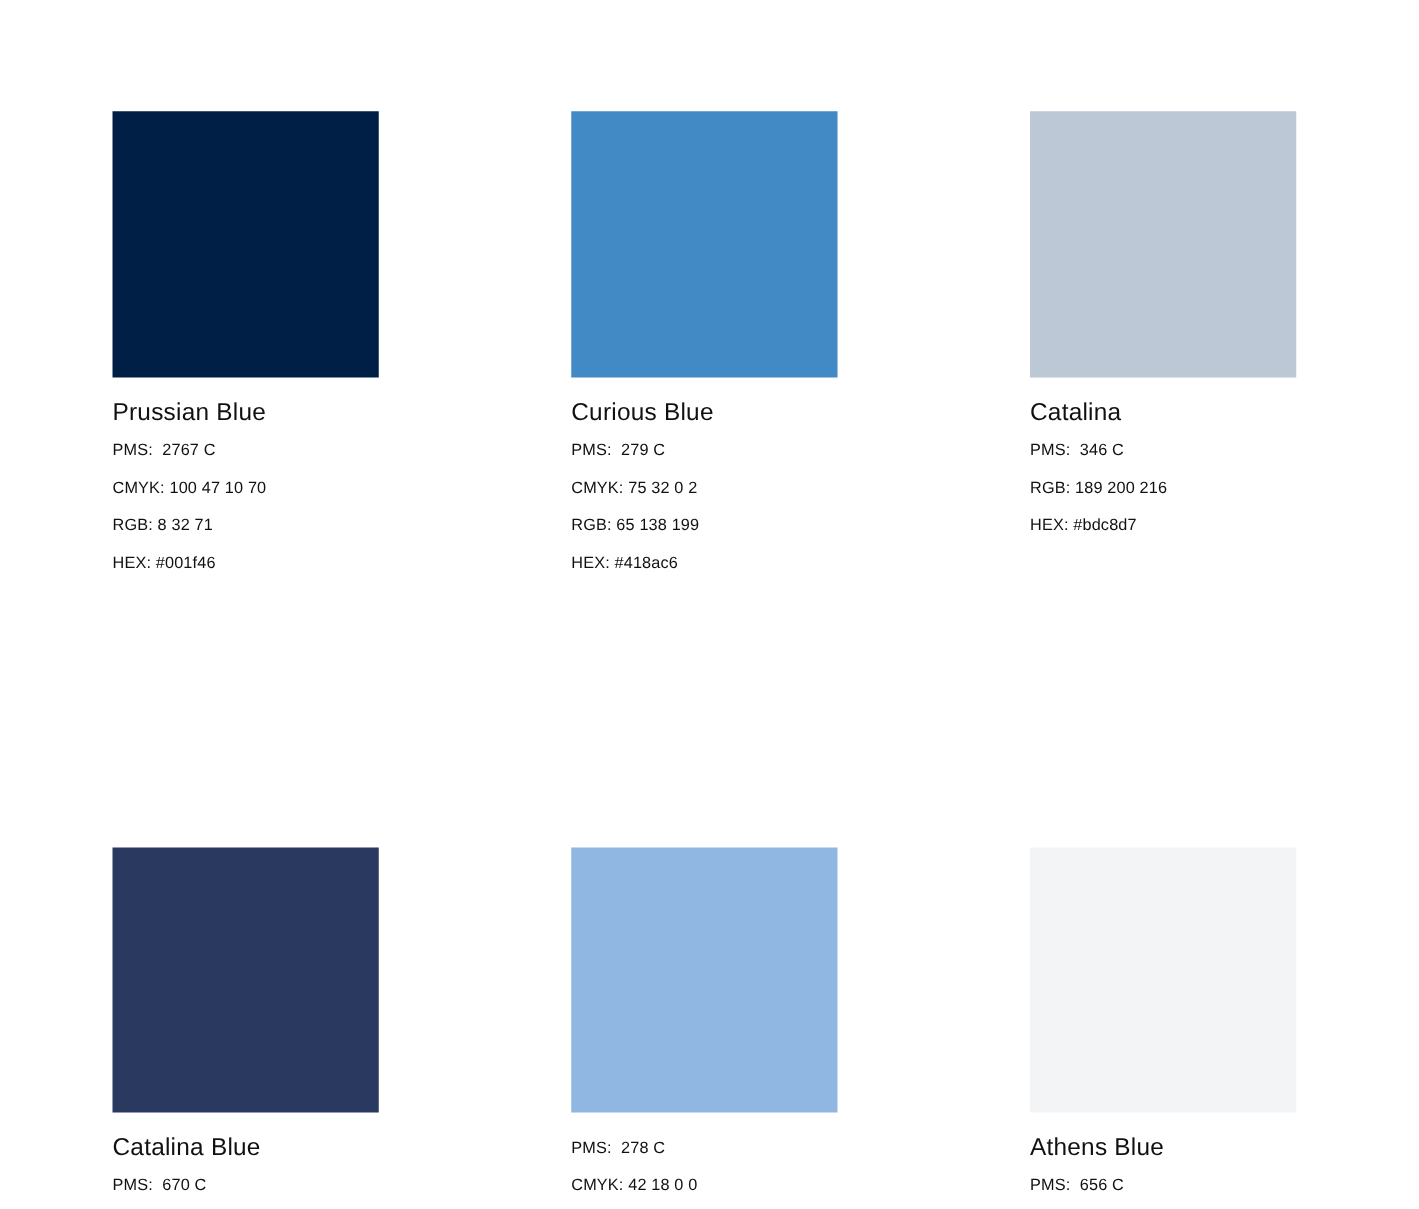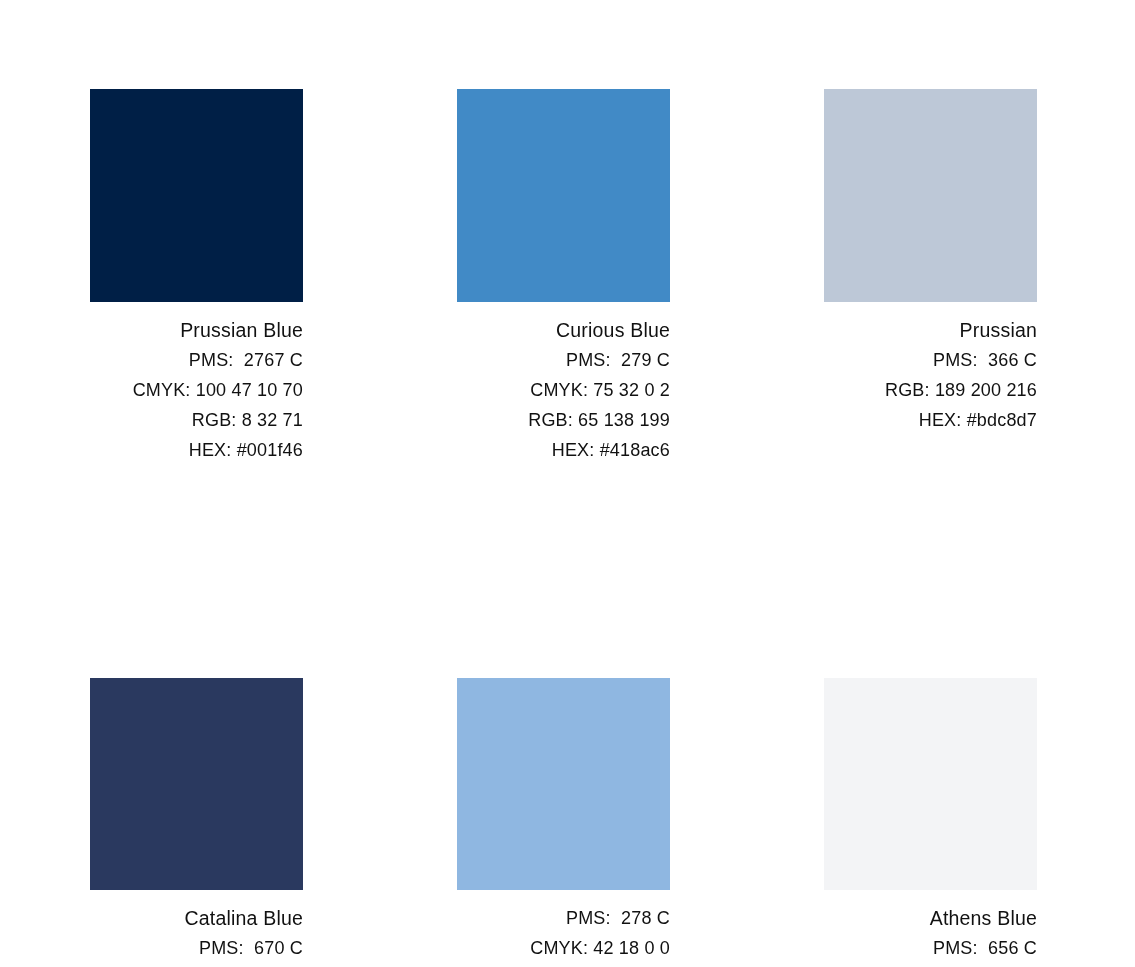--- a/index.html
+++ b/index.html
@@ -21,39 +21,38 @@
     left: 90px;
     top: 89px;
     width: 946px;
     display: grid;
     grid-template-columns: repeat(3, 213px);
     column-gap: 154px;
     row-gap: 0;
   }
   .swatch-card {
     width: 213px;
-    text-align: right;
   }
   .swatch-card.bottom-row {
     margin-top: 213px;
   }
   .swatch {
     width: 213px;
     height: 213px;
     display: block;
   }
   .swatch.tall-bottom {
     height: 212px;
   }
   .info {
     margin-top: 13px;
     white-space: nowrap;
   }
   .line {
-    font-size: 18px;
+    font-size: 13px;
     line-height: 30px;
     letter-spacing: 0.01em;
     white-space: pre;
     color: #111111;
   }
   .line.name {
     font-size: 19.5px;
   }
 </style>
 </head>
@@ -79,22 +78,22 @@
       <div class="line">PMS:  279 C</div>
       <div class="line">CMYK: 75 32 0 2</div>
       <div class="line">RGB: 65 138 199</div>
       <div class="line">HEX: #418ac6</div>
     </div>
   </div>
 
   <div class="swatch-card">
     <div class="swatch" style="background-color: rgb(189, 200, 215);"></div>
     <div class="info">
-      <div class="line name">Prussian</div>
-      <div class="line">PMS:  366 C</div>
+      <div class="line name">Catalina</div>
+      <div class="line">PMS:  346 C</div>
       <div class="line">RGB: 189 200 216</div>
       <div class="line">HEX: #bdc8d7</div>
     </div>
   </div>
 
   <div class="swatch-card bottom-row">
     <div class="swatch tall-bottom" style="background-color: rgb(42, 57, 95);"></div>
     <div class="info">
       <div class="line name">Catalina Blue</div>
       <div class="line">PMS:  670 C</div>

